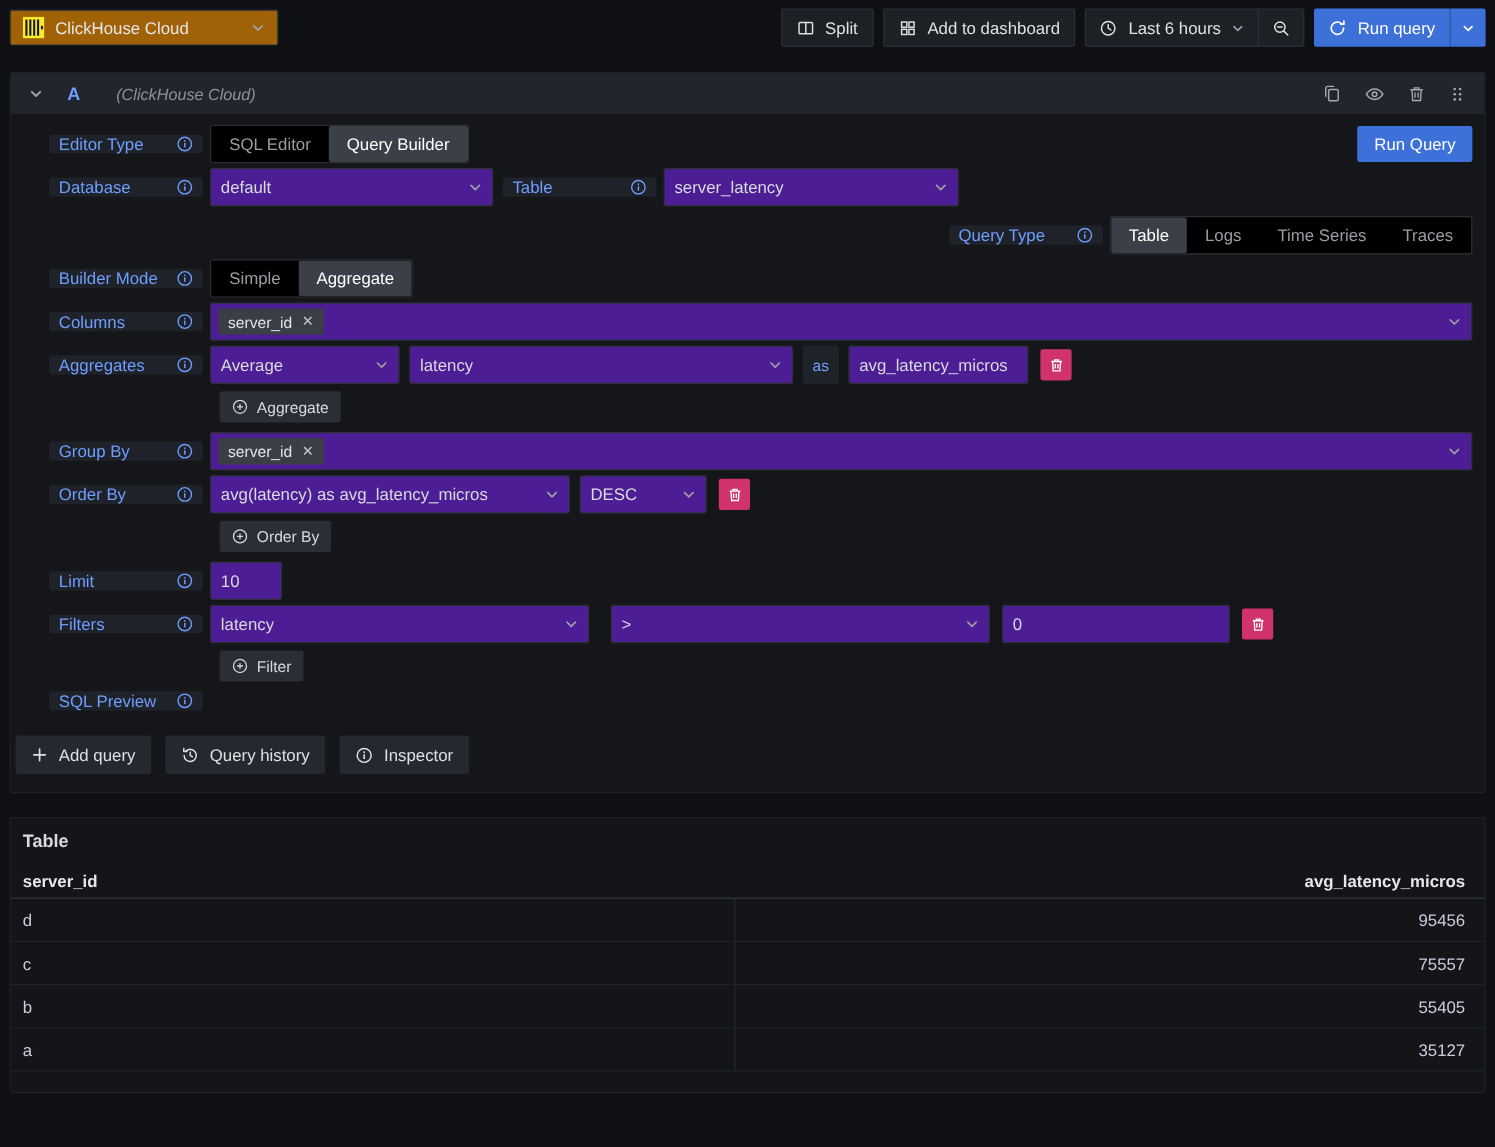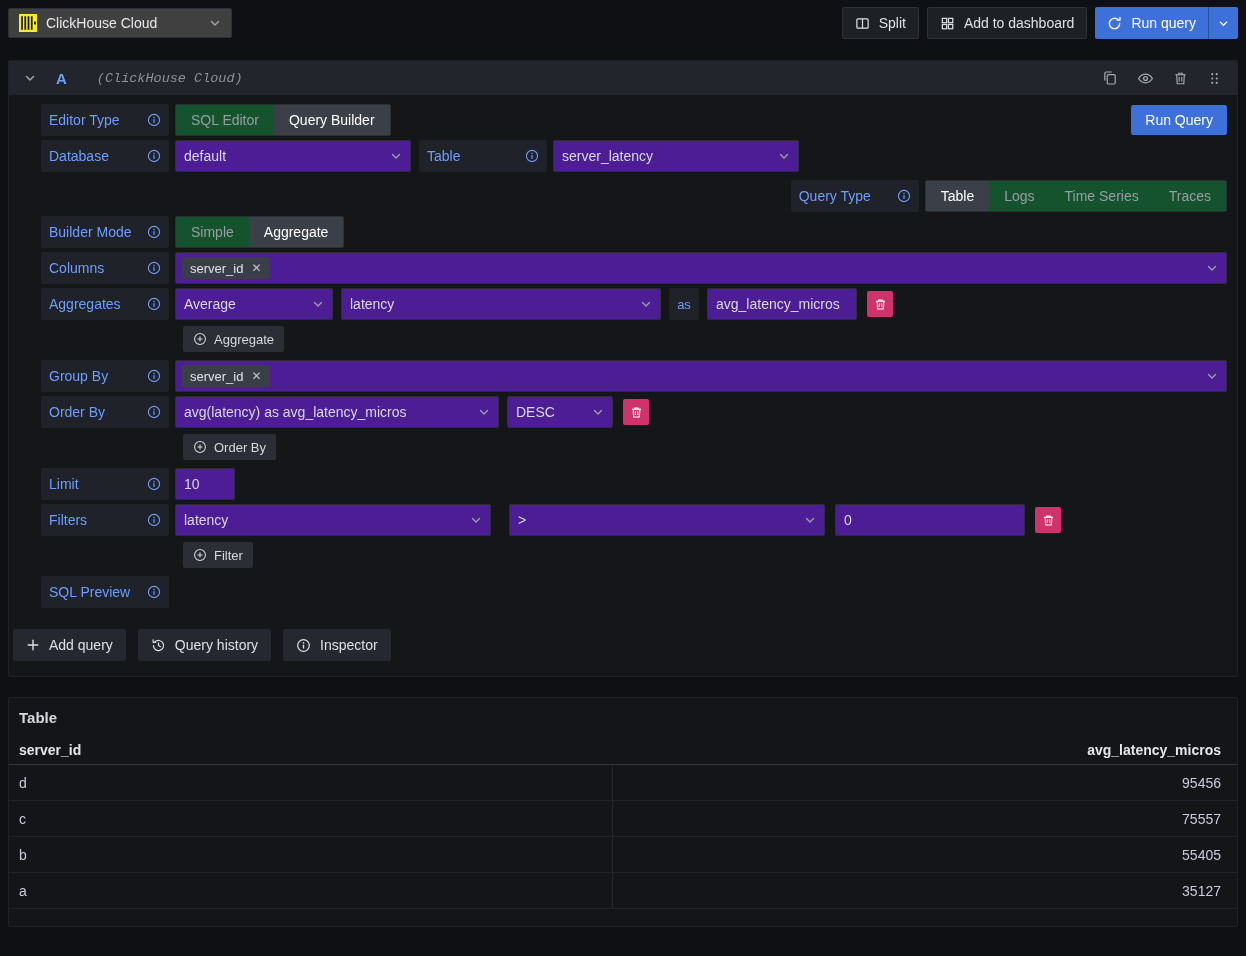--- a/index.html
+++ b/index.html
@@ -8,21 +8,21 @@
     width:1246px; height:956px; overflow:hidden;
     background:#0e1014; color:#ccccdc;
     font-family:"Liberation Sans", sans-serif; font-size:14px;
   }
   svg { display:block; }
 
   
   .topbar { display:flex; justify-content:space-between; align-items:center; padding:7px 8px; }
   .ds-picker {
     width:224px; height:30px; display:flex; align-items:center; gap:9px; padding:0 10px;
-    background:#404040; border:1px solid #2e3138; border-radius:2px; cursor:pointer;
+    background:#a16207; border:1px solid #2e3138; border-radius:2px; cursor:pointer;
   }
   .ds-picker .ds-label { flex:1; color:#e6e7eb; font-weight:500; white-space:nowrap; overflow:hidden; }
   .chev { color:#9da0a6; }
   .tb-right { display:flex; align-items:center; gap:8px; }
   .tb-btn {
     height:32px; padding:0 12px; display:inline-flex; align-items:center; gap:9px;
     background:#1d2025; border:1px solid #2e3138; border-radius:2px;
     color:#e0e1e6; font-weight:500; cursor:pointer; white-space:nowrap;
   }
   .tb-group { display:flex; height:32px; background:#1d2025; border:1px solid #2e3138; border-radius:2px; }
@@ -30,35 +30,35 @@
   .tb-group .seg + .seg { border-left:1px solid #2e3138; }
   .run-btn { display:flex; height:32px; background:#3d71d9; border-radius:2px; color:#fff; cursor:pointer; }
   .run-btn .run-main { display:flex; align-items:center; gap:9px; padding:0 12px; font-weight:500; }
   .run-btn .run-caret { display:flex; align-items:center; padding:0 9px; border-left:1px solid rgba(0,0,0,.28); }
 
   
   .query-panel { margin:14px 8px 0; background:#141619; border:1px solid #1f2227; border-radius:2px; }
   .q-header { height:34px; background:#22252b; display:flex; align-items:center; padding:0 15px; }
   .q-header .collapse { color:#a2a5ab; margin-right:20px; cursor:pointer; }
   .q-header .refid { color:#6e9fff; font-weight:700; font-size:15px; }
-  .q-header .hint { margin-left:30px; font-style:italic; font-size:13.5px; color:#8e9197;font-family:Liberation Mono, monospace; }
+  .q-header .hint { margin-left:30px; font-style:italic; font-size:13.5px; color:#8e9197; }
   .q-header .h-icons { margin-left:auto; display:flex; align-items:center; gap:19px; color:#a6a9af; }
   .q-header .h-icons > span { cursor:pointer; display:flex; }
 
   .q-body { padding:9px 10px 2px 32px; }
   .qrow { display:flex; align-items:center; gap:6px; margin-bottom:4px; }
   .qrow.top { align-items:flex-start; }
   .qlabel {
-    flex:0 0 128px; height:32px; display:flex; align-items:center; justify-content:space-between;
+    flex:0 0 128px; height:16px; display:flex; align-items:center; justify-content:space-between;
     padding:0 8px; background:#1f2229; border-radius:2px; color:#6e9fff; font-weight:500;
   }
   .qlabel .info { display:flex; color:#6e9fff; }
   .sect { margin-top:8px;justify-content:flex-end; }
 
-  .radio-group { display:inline-flex; height:32px; background:#14532d; border:1px solid #2c3036; border-radius:2px; overflow:hidden; }
+  .radio-group { display:inline-flex; height:32px; background:#000000; border:1px solid #2c3036; border-radius:2px; overflow:hidden; }
   .radio-opt { display:flex; align-items:center; padding:0 15px; color:#9a9da4; font-weight:500; cursor:pointer; white-space:nowrap; }
   .radio-opt.selected { background:#3b3f47; color:#ffffff; border-radius:2px; }
 
   .select, .tinput {
     height:32px; display:flex; align-items:center; gap:8px;
     background:#4c1d95; border:1px solid #2c3036; border-radius:2px;
     color:#d9dade; padding:0 8px; cursor:pointer;
   }
   .select { justify-content:space-between; }
   .select .val { white-space:nowrap; overflow:hidden; }
@@ -137,20 +137,45 @@
       <span>
         <svg width="15" height="15" viewBox="0 0 16 16" fill="none" stroke="currentColor" stroke-width="1.3">
             <rect x="2.5" y="2.5" width="4.6" height="4.6"></rect>
             <rect x="9" y="2.5" width="4.6" height="4.6"></rect>
             <rect x="2.5" y="9" width="4.6" height="4.6"></rect>
             <rect x="9" y="9" width="4.6" height="4.6"></rect>
           </svg>
       </span>
       <span>Add to dashboard</span>
     </div>
+    <div class="tb-group">
+      <div class="seg">
+        <span>
+          <svg width="15" height="15" viewBox="0 0 16 16" fill="none" stroke="currentColor" stroke-width="1.3">
+              <circle cx="8" cy="8" r="6"></circle>
+              <path d="M8 4.6V8l2.4 1.5" stroke-linecap="round"></path>
+            </svg>
+        </span>
+        <span>Last 6 hours</span>
+        <span class="chev">
+          <svg width="11" height="11" viewBox="0 0 12 12">
+              <path d="M2.5 4.5 6 8l3.5-3.5" fill="none" stroke="currentColor" stroke-width="1.5" stroke-linecap="round" stroke-linejoin="round"></path>
+            </svg>
+        </span>
+      </div>
+      <div class="seg">
+        <span>
+          <svg width="15" height="15" viewBox="0 0 16 16" fill="none" stroke="currentColor" stroke-width="1.3">
+              <circle cx="7" cy="7" r="4.6"></circle>
+              <path d="M10.6 10.6 14 14" stroke-linecap="round"></path>
+              <path d="M5 7h4" stroke-linecap="round"></path>
+            </svg>
+        </span>
+      </div>
+    </div>
     <div class="run-btn">
       <div class="run-main">
         <span>
           <svg width="15" height="15" viewBox="0 0 16 16" fill="none" stroke="currentColor" stroke-width="1.5">
               <path d="M13.5 8a5.5 5.5 0 1 1-1.6-3.9" stroke-linecap="round"></path>
               <path d="M13.8 1.6v2.8H11" stroke-linecap="round" stroke-linejoin="round"></path>
             </svg>
         </span>
         <span>Run query</span>
       </div>
@@ -411,21 +436,21 @@
       <div class="qlabel">
         <span>Order By</span>
         <span class="info">
           <svg width="14" height="14" viewBox="0 0 16 16">
               <circle cx="8" cy="8" r="6.4" fill="none" stroke="currentColor" stroke-width="1.3"></circle>
               <rect x="7.3" y="7" width="1.4" height="4.2" fill="currentColor"></rect>
               <rect x="7.3" y="4.4" width="1.4" height="1.5" fill="currentColor"></rect>
             </svg>
         </span>
       </div>
-      <div class="select" style="width:324px">
+      <div class="select" style="width:300px">
         <span class="val">avg(latency) as avg_latency_micros</span>
         <span class="chev">
           <svg width="12" height="12" viewBox="0 0 12 12">
               <path d="M2.5 4.5 6 8l3.5-3.5" fill="none" stroke="currentColor" stroke-width="1.4" stroke-linecap="round" stroke-linejoin="round"></path>
             </svg>
         </span>
       </div>
       <div class="select" style="width:106px;margin-left:2px">
         <span class="val">DESC</span>
         <span class="chev">

